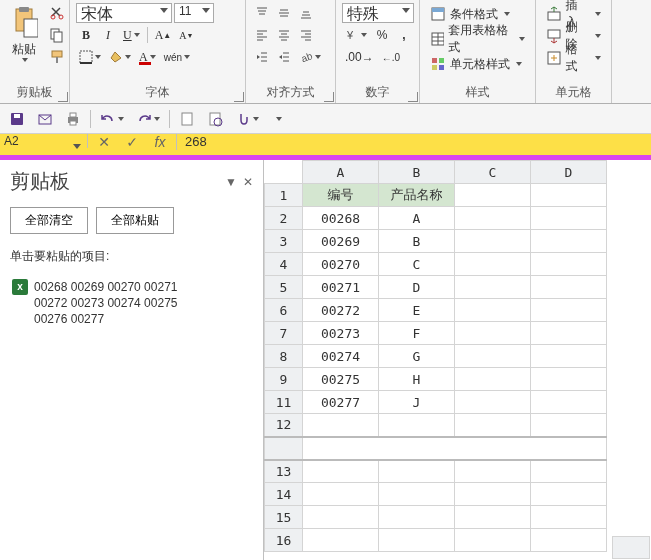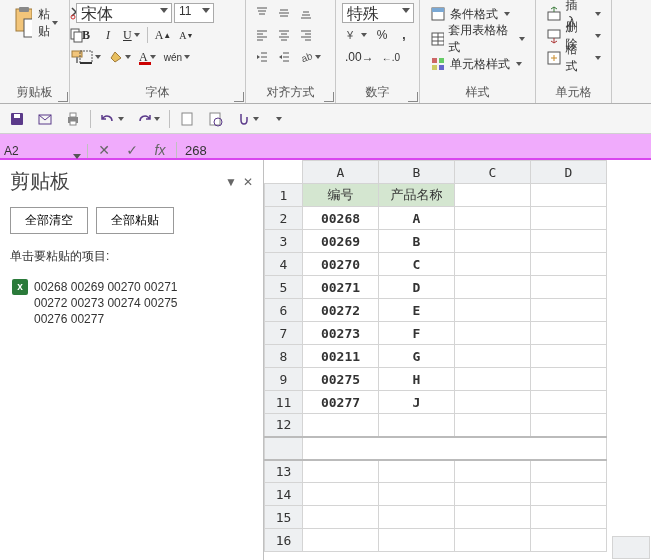--- a/index.html
+++ b/index.html
@@ -2,36 +2,36 @@
 <html><head>
 <meta charset="utf-8">
 <style>
 * { box-sizing: border-box; margin: 0; padding: 0; font-family: "Microsoft YaHei", sans-serif; }
 body { width: 651px; height: 560px; background: #f5f5f5; overflow: hidden; font-size: 12px; color: #333; }
 
 .ribbon { background: #f5f5f5; border-bottom: 1px solid #b0b0b0; height: 104px; display: flex; }
 .rgroup { border-right: 1px solid #c8c8c8; display: flex; flex-direction: column; justify-content: space-between; padding: 3px 6px 2px 6px; }
 .rgroup-body { flex: 1; display: flex; align-items: flex-start; }
 .rgroup-label { text-align: center; font-size: 12px; color: #555; padding-top: 2px; }
-.big-btn { display: flex; flex-direction: row; align-items: center; cursor: pointer; padding: 2px 4px; text-align: right; }
+.big-btn { display: flex; flex-direction: column; align-items: center; cursor: pointer; padding: 2px 4px; text-align: right; }
 .big-btn svg, .small-btn svg { display: block; }
 .small-btn { display: inline-flex; align-items: center; justify-content: center; padding: 2px 3px; cursor: pointer; min-width: 20px; height: 20px; }
 .col { display: flex; flex-direction: column; gap: 2px; margin-left: 4px; }
 .row { display: flex; gap: 2px; align-items: center; }
 .font-name { width: 96px; height: 20px; border: 1px solid #aaa; background: #fff; padding: 0 18px 0 4px; font-size: 16px; position: relative; }
 .font-size { width: 40px; height: 20px; border: 1px solid #aaa; background: #fff; padding: 0 14px 0 4px; font-size: 12px; position: relative; }
 .dd-arrow { position: absolute; right: 3px; top: 4px; width: 0; height: 0; border-left: 4px solid transparent; border-right: 4px solid transparent; border-top: 5px solid #555; }
 .chev { display:inline-block; width:0; height:0; border-left:3px solid transparent; border-right:3px solid transparent; border-top:4px solid #555; margin-left:2px; vertical-align:middle;}
 .list-btn { display: flex; align-items: center; padding: 2px 4px; cursor: pointer; gap: 4px; height: 22px; font-size: 12px; }
 .corner { position: absolute; right: 1px; bottom: 1px; width: 10px; height: 10px; border: 1px solid #888; border-top: none; border-left: none; cursor: pointer; }
 .rgroup { position: relative; }
 
 .qat { height: 30px; background: #f5f5f5; border-bottom: 1px solid #d0d0d0; display: flex; align-items: center; gap: 6px; padding: 0 6px; }
 
-.fbar { height: 26px; background: #f0abfc; border-bottom: 2px solid #d946ef; display: flex; align-items: flex-end; }
+.fbar { height: 26px; background: #fde047; border-bottom: 5px solid #d946ef; display: flex; align-items: flex-start; }
 .namebox { width: 88px; border-right: 1px solid #c0c0c0; padding: 0 4px; display: flex; align-items: center; font-size: 12px; position: relative; }
 .fbar-btns { display: flex; align-items: center; border-right: 1px solid #c0c0c0; padding: 0 2px; gap: 0; }
 .fbar-btn { width: 28px; height: 100%; display: flex; align-items: center; justify-content: center; cursor: pointer; color: #666; font-size: 14px; }
 .formula-in { flex: 1; padding: 0 8px; display: flex; align-items: center; font-family: Consolas, monospace; font-size: 13px; }
 
 .workspace { display: flex; height: calc(560px - 104px - 30px - 26px); }
 .clip-pane { width: 264px; background: #fff; border-right: 1px solid #c0c0c0; padding: 8px 10px; display: flex; flex-direction: column; }
 .clip-title-row { display: flex; align-items: center; justify-content: space-between; }
 .clip-title { font-size: 20px; color: #444; }
 .clip-title-icons { display: flex; gap: 6px; color: #666; }
@@ -41,21 +41,21 @@
 .clip-item { margin-top: 12px; display: flex; gap: 6px; font-size: 12px; font-family: Consolas, monospace; line-height: 16px; cursor: pointer; padding: 2px; }
 .clip-item-icon { width: 16px; height: 16px; background:#2a7a3a; border-radius:2px; display:inline-flex; align-items:center; justify-content:center; color:#fff; font-size:10px; font-weight:bold; }
 
 .sheet { flex: 1; background: #fff; overflow: hidden; position: relative; }
 .grid { border-collapse: collapse; font-family: Consolas, "SimSun", monospace; font-size: 13px; }
 .grid th, .grid td { border: 1px solid #d4d4d4; text-align: center; height: 23px; }
 .grid th.colh { background: #eef0f2; font-weight: normal; width: 76px; font-family: Consolas, monospace; }
 .grid th.rowh { background: #eef0f2; font-weight: normal; width: 38px; font-family: Consolas, monospace; }
 .grid th.corner { width: 38px; background: #eef0f2; }
 .hdr-cell { background: #d4e6d0; font-family: "SimSun", serif; margin-top: 28px; }
-.data-cell { background: #fff; font-family: Consolas, monospace; font-weight: bold; }
+.data-cell { background: #fff; font-family: Consolas, monospace; }
 .after-col { width: 76px; }
 </style>
 </head>
 <body>
 
 <div class="ribbon">
 
   <div class="rgroup" style="width:70px">
     <div class="rgroup-body">
       <div class="big-btn">
@@ -460,21 +460,21 @@
           </tr>
           <tr>
             <th class="rowh">7</th>
             <td class="data-cell">00273</td>
             <td class="data-cell">F</td>
             <td></td>
             <td></td>
           </tr>
           <tr>
             <th class="rowh">8</th>
-            <td class="data-cell">00211</td>
+            <td class="data-cell">00274</td>
             <td class="data-cell">G</td>
             <td></td>
             <td></td>
           </tr>
           <tr>
             <th class="rowh">9</th>
             <td class="data-cell">00275</td>
             <td class="data-cell">H</td>
             <td></td>
             <td></td>

